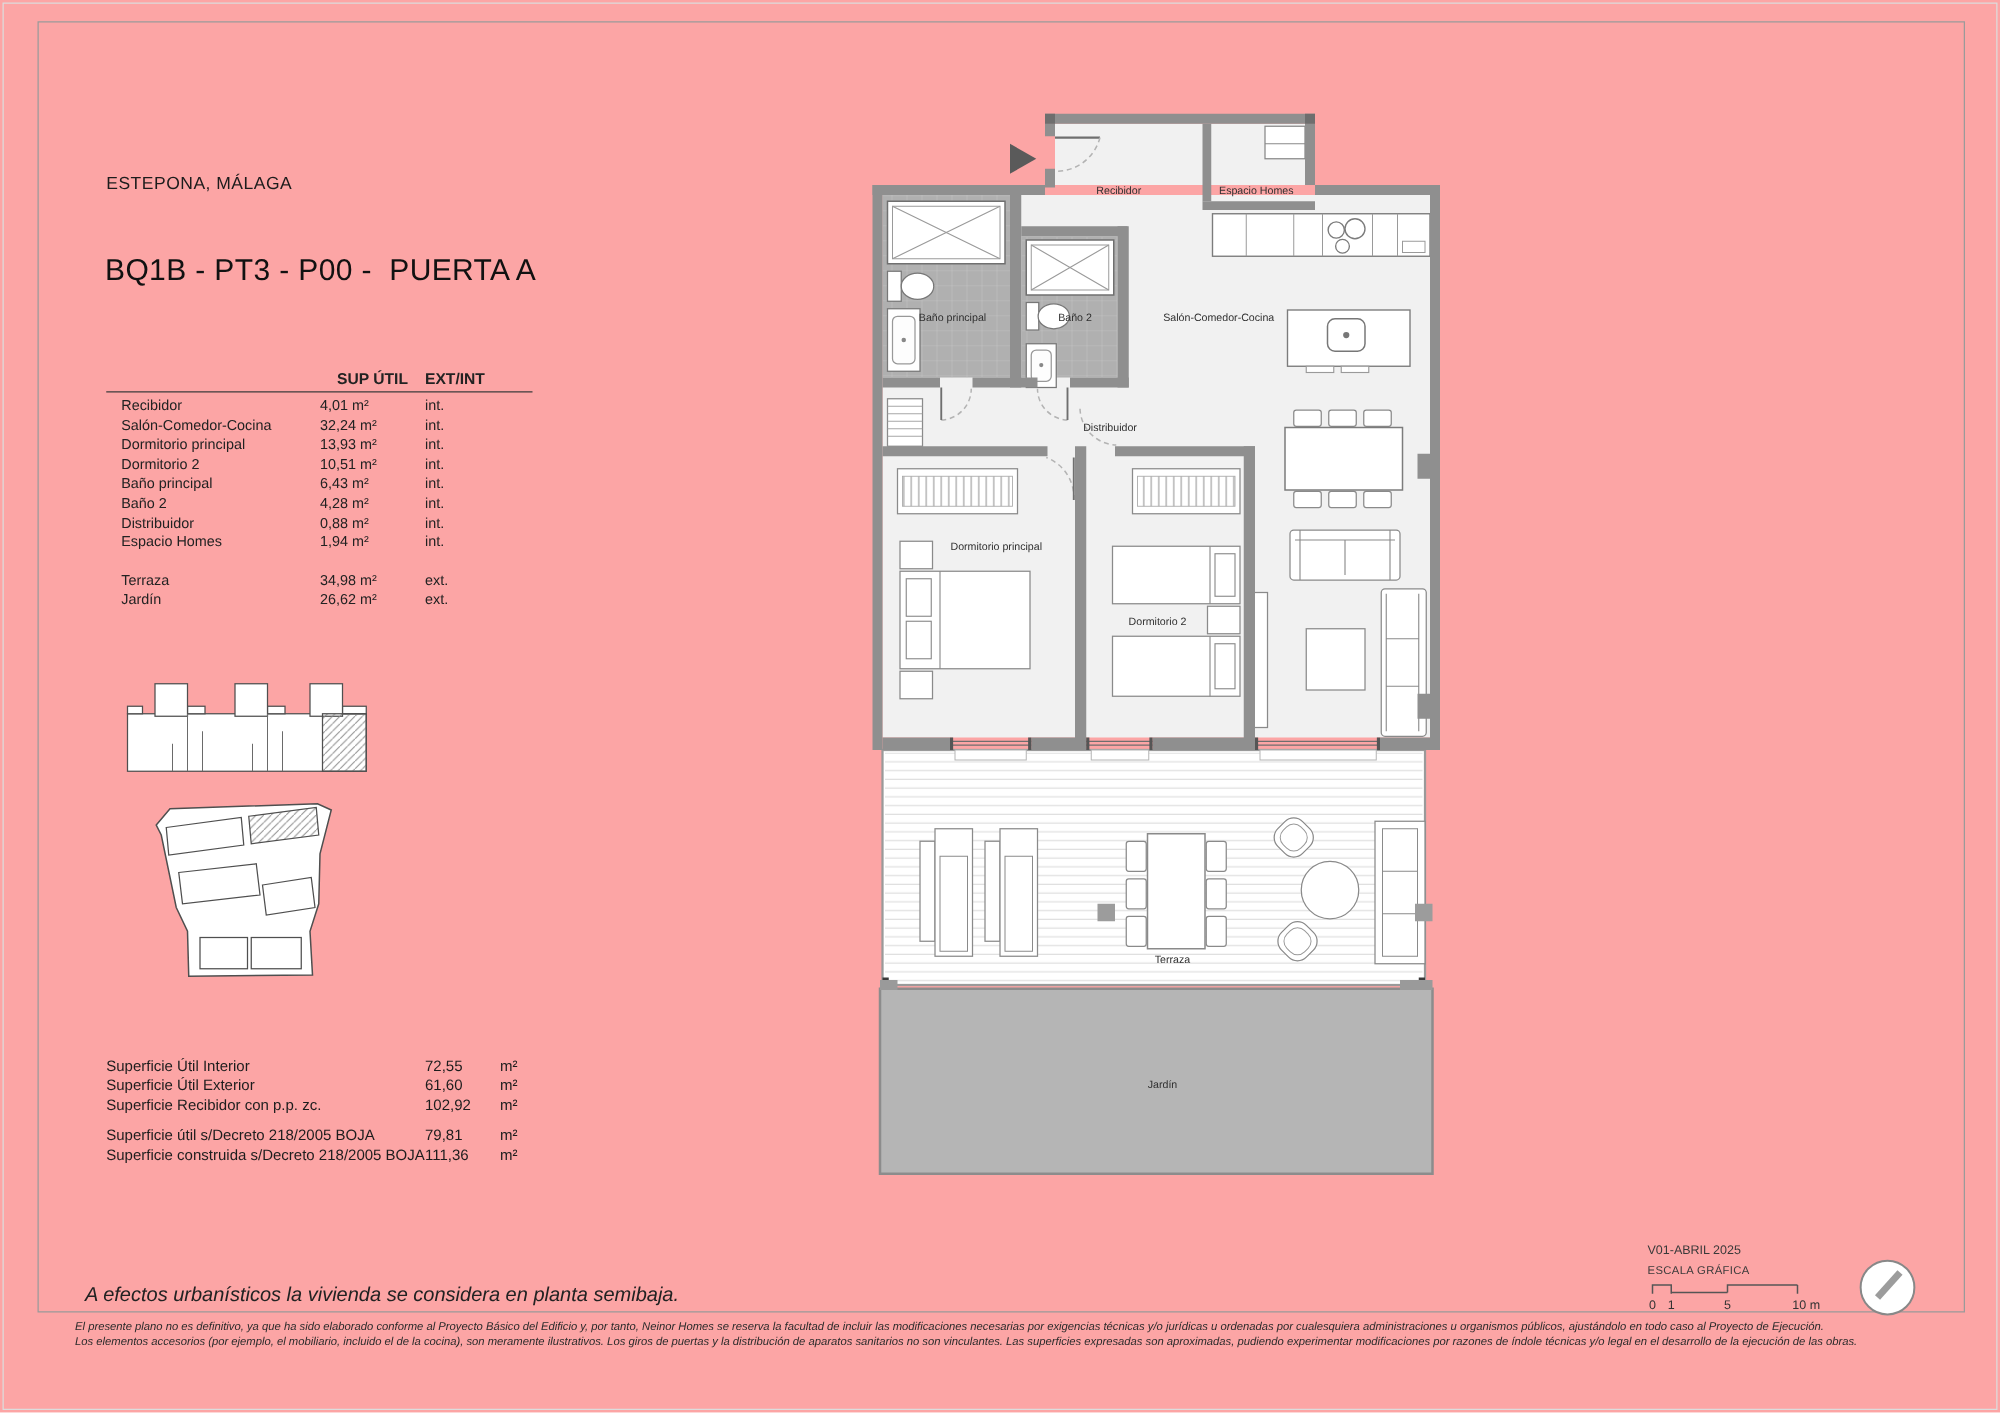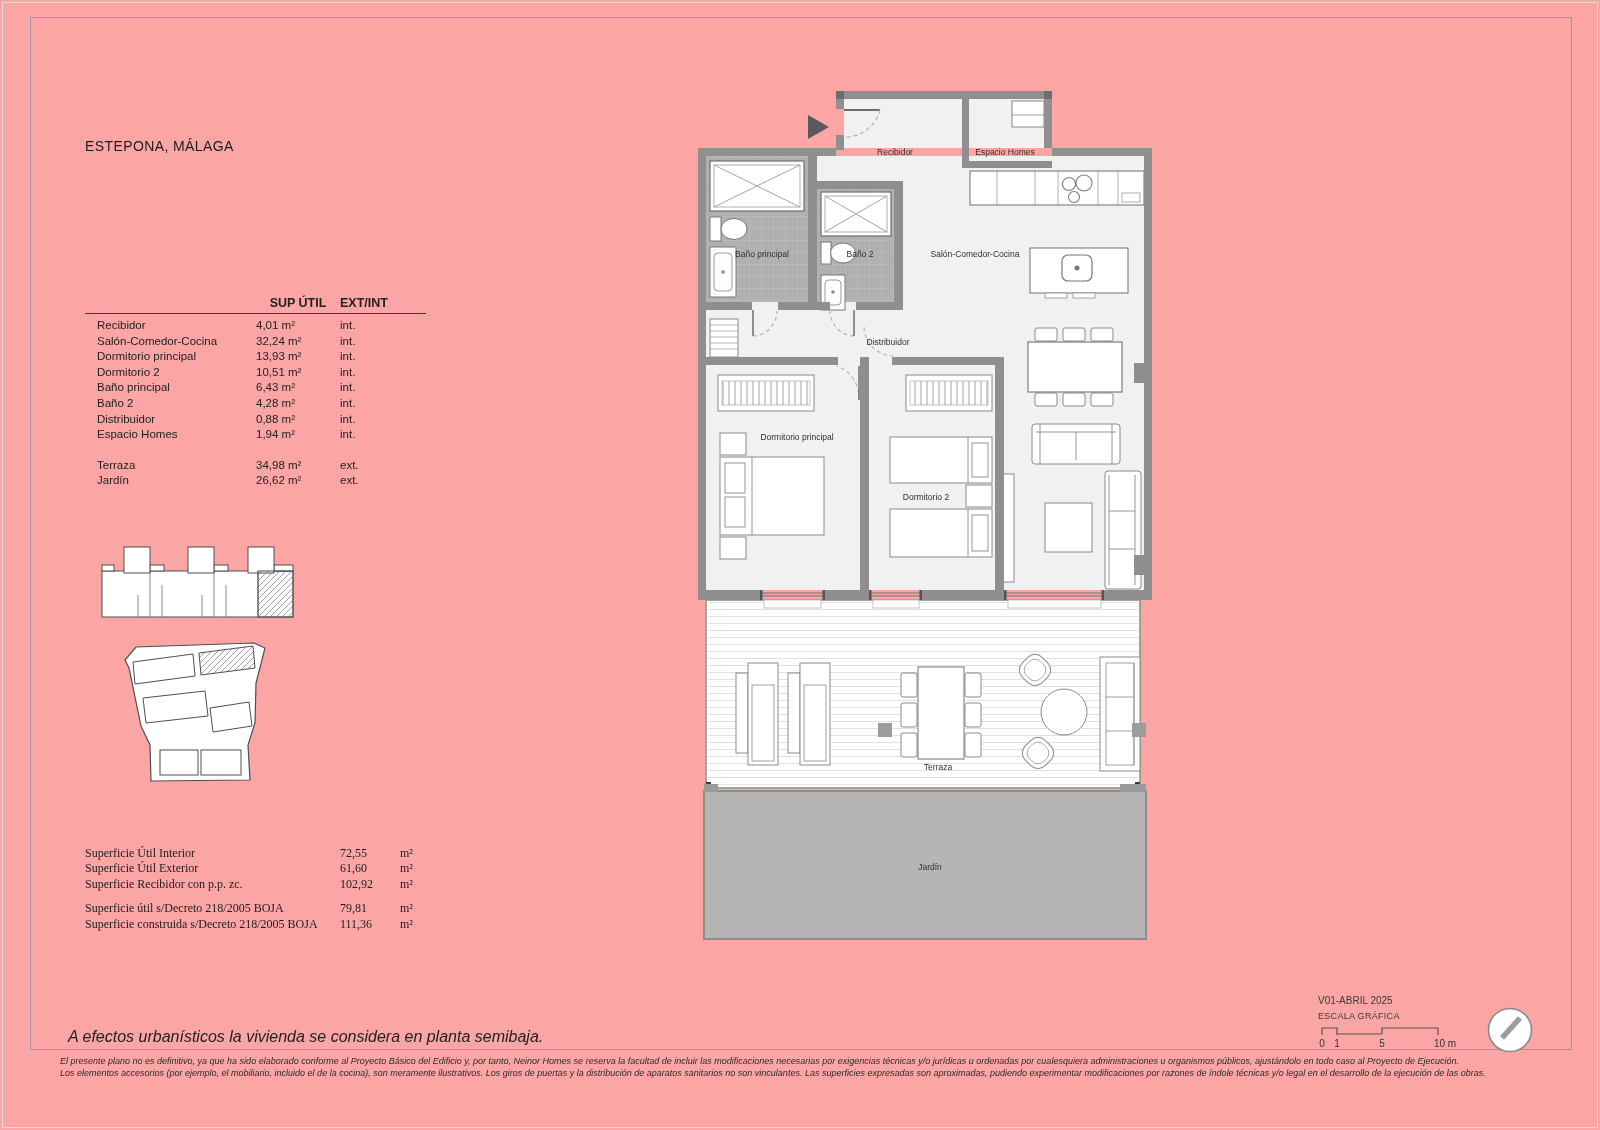--- a/index.html
+++ b/index.html
@@ -13,21 +13,21 @@
   .area-table{position:absolute;left:85px;top:296px;width:341px;font-size:11.5px;color:#222;}
   .at-head{display:flex;font-weight:bold;font-size:12.5px;padding-bottom:3px;}
   .at-rule{border-top:1.6px solid #3c3c3c;margin-bottom:4px;}
   .at-row{display:flex;line-height:15.6px;}
   .c-name{flex:1;padding-left:12px;}
   .c-sup{width:84px;text-align:left;}
   .c-ext{width:86px;}
   .at-gap{height:15px;}
   
   .summary{position:absolute;left:85px;top:846px;width:338px;font-size:12px;line-height:15.4px;color:#1d1d1d;}
-  .sum-row{display:flex;font-family:Liberation Serif, serif;}
+  .sum-row{display:flex;}
   .s-label{flex:1;}
   .s-val{width:52px;text-align:left;}
   .s-unit{width:23px;padding-left:8px;}
   .sum-gap{height:9px;}
   
   .urban-note{position:absolute;left:68px;top:1028px;font-size:16px;font-style:italic;color:#222;}
   .disclaimer{position:absolute;left:60px;top:1056px;width:1505px;font-size:9px;font-style:italic;line-height:11.8px;color:#2b2b2b;}
   
   .version{position:absolute;left:1318px;top:995px;font-size:10px;color:#3a3a3a;}
   .scale-label{position:absolute;left:1318px;top:1011px;font-size:9px;letter-spacing:.3px;color:#3a3a3a;}
@@ -42,20 +42,21 @@
   .tick-label{font-size:10px;fill:#333;}
 </style>
 </head>
 <body>
 
 <div class="sheet">
   <div class="page-edge"></div>
   <div class="frame"></div>
 
   <div class="loc">ESTEPONA, MÁLAGA</div>
+  <div class="title">BQ1B - PT3 - P00 -  PUERTA A</div>
 
   <div class="area-table">
     <div class="at-head">
       <span class="c-name"></span>
       <span class="c-sup" style="text-align:center;">SUP ÚTIL</span>
       <span class="c-ext">EXT/INT</span>
     </div>
     <div class="at-rule"></div>
     <div class="at-row">
         <span class="c-name">Recibidor</span>

